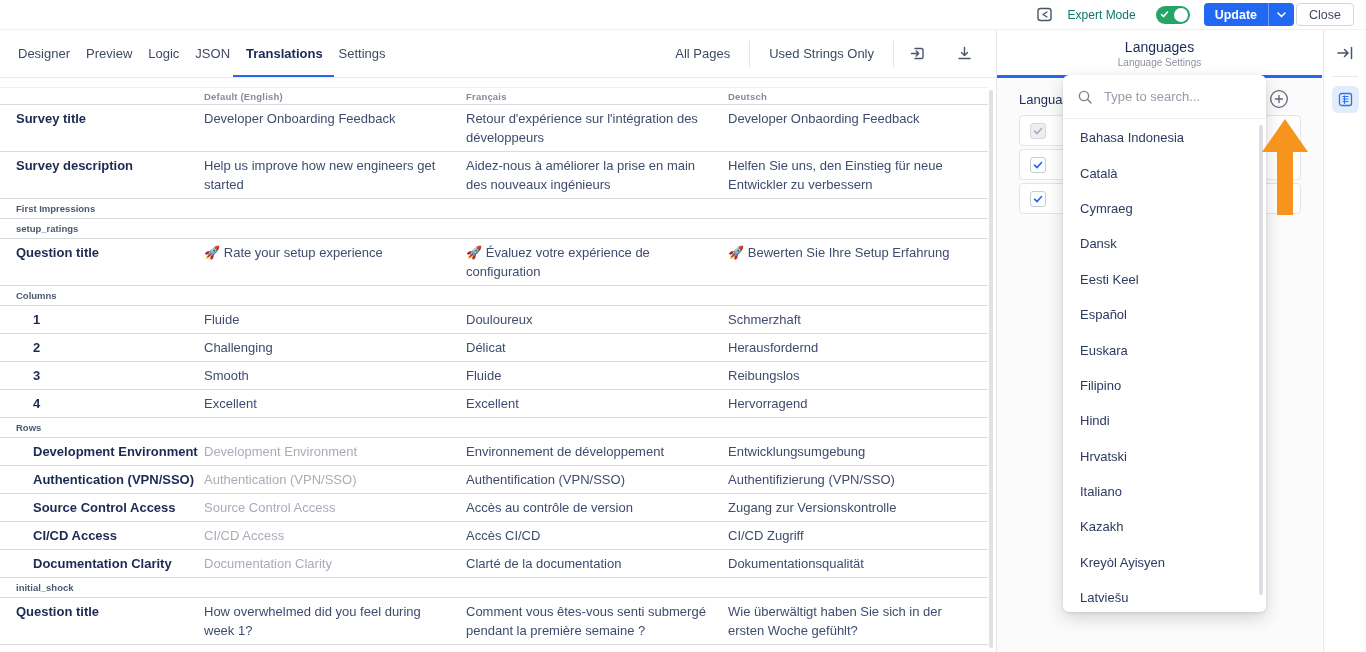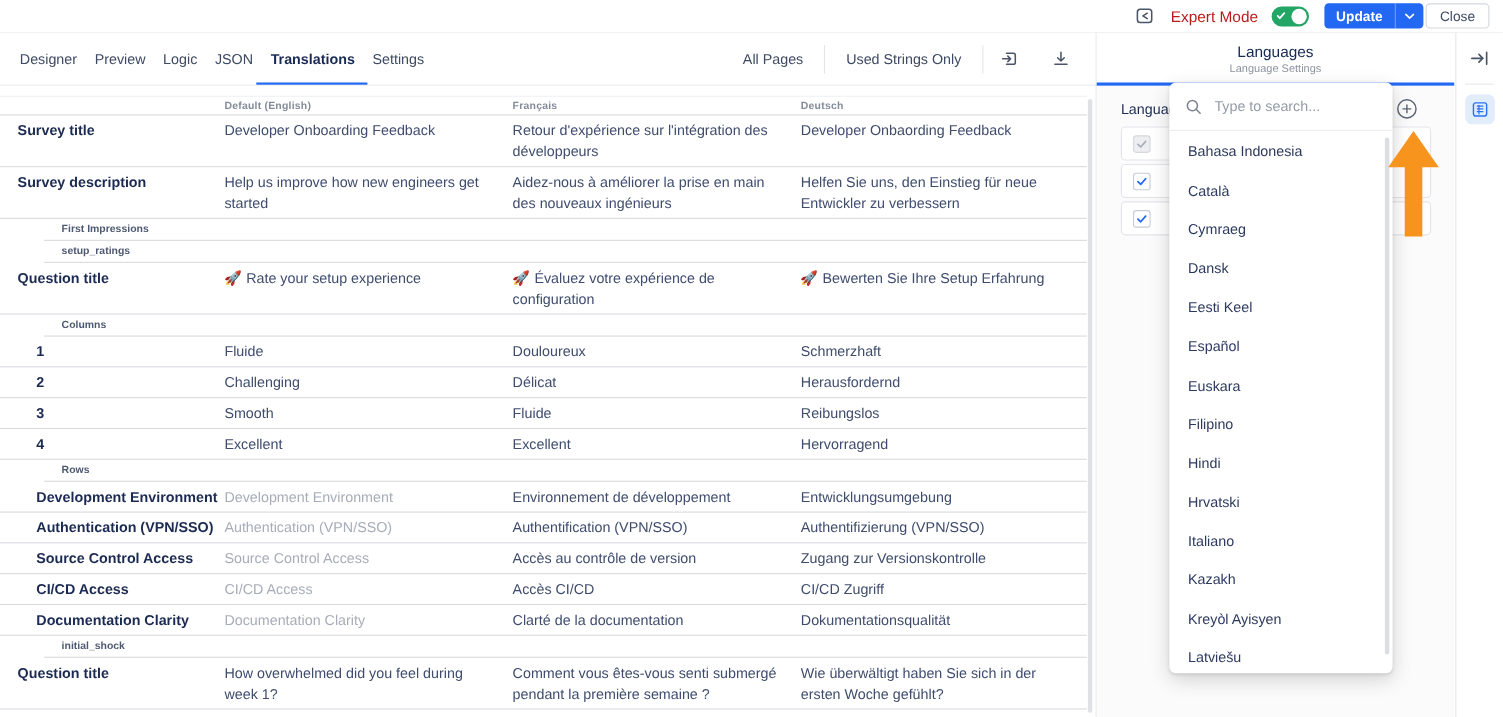--- a/index.html
+++ b/index.html
@@ -4,21 +4,21 @@
 <style>
   * { box-sizing: border-box; margin: 0; padding: 0; }
   html,body { width:1366px; height:652px; overflow:hidden; background:#fff;
               font-family:"Liberation Sans", sans-serif; }
 
   
   .topbar { position:absolute; top:0; left:0; width:1366px; height:30px; background:#fff;
             border-bottom:1px solid #f0f1f3; display:flex; align-items:center;
             justify-content:flex-end; padding-right:12px; z-index:6; }
   .em-icon { width:17px; height:17px; margin-right:15px; cursor:pointer; }
-  .em-label { font-size:14px; color:#b91c1c; margin-right:12px; }
+  .em-label { font-size:12px; color:#0f766e; margin-right:20px; }
   .toggle { width:34px; height:18px; border-radius:9px; background:#23a566; position:relative; margin-right:14px; cursor:pointer; }
   .toggle .knob { position:absolute; right:2px; top:2px; width:14px; height:14px; border-radius:50%; background:#fff; }
   .toggle svg { position:absolute; left:4px; top:4px; }
   .btn-update { display:flex; align-items:center; height:23px; background:#2268f2; color:#fff;
                 border-radius:4px; font-size:12.5px; font-weight:600; margin-right:2px; cursor:pointer; }
   .btn-update .txt { padding:0 11px; }
   .btn-update .chev { padding:0 8px; border-left:1px solid rgba(255,255,255,.35); height:100%; display:flex; align-items:center; }
   .btn-close { height:23px; display:flex; align-items:center; padding:0 12px; border:1px solid #d3d7dc;
                border-radius:4px; font-size:12.5px; color:#3e4a63; background:#fff; cursor:pointer; }
 
@@ -40,21 +40,21 @@
   .thead { display:flex; height:17px; align-items:center; border-bottom:1px solid #d9dbdf; }
   .th { font-size:9.5px; font-weight:700; color:#838b99; letter-spacing:.2px; }
   .col-label { width:204px; padding-left:16px; flex:none; }
   .col-c { width:262px; padding-right:14px; flex:none; }
   .t-row { display:flex; border-bottom:1px solid #d9dbdf; padding:4px 0; }
   .t-row .lbl { font-size:13px; font-weight:700; color:#1b2a52; line-height:19px; }
   .t-row .lbl.ind { padding-left:33px; }
   .t-row .cell { font-size:13px; color:#3f4c6e; line-height:19px; cursor:text; }
   .t-row .cell.ph { color:#a7adb8; }
   .sec-row { display:flex; align-items:center; height:20px; border-bottom:1px solid #d9dbdf;
-             padding-left:16px; font-size:9.5px; font-weight:700; color:#4d5871;margin-left:40px; }
+             padding-left:16px; font-size:9.5px; font-weight:700; color:#4d5871; }
   .tbl-scroll { position:absolute; right:3px; top:12px; width:4px; height:558px; background:#dfe1e5; border-radius:2px; cursor:pointer; }
 
   
   .main-divider { position:absolute; left:996px; top:30px; bottom:0; width:1px; background:#e4e6ea; }
   .panel-head { position:absolute; top:30px; left:997px; width:325px; height:48px; background:#fff; text-align:center; }
   .panel-head .t { font-size:14px; color:#182a54; margin-top:9px; }
   .panel-head .s { font-size:10px; color:#8d93a0; margin-top:2px; }
   .panel-head::after { content:""; position:absolute; left:0; right:0; bottom:0; height:3px; background:#2268f2; }
   .panel-body { position:absolute; top:78px; left:997px; width:325px; bottom:0; background:#fbfbfc; }
   .panel-section-label { position:absolute; top:14px; left:22px; font-size:13px; color:#1a2b55; }

